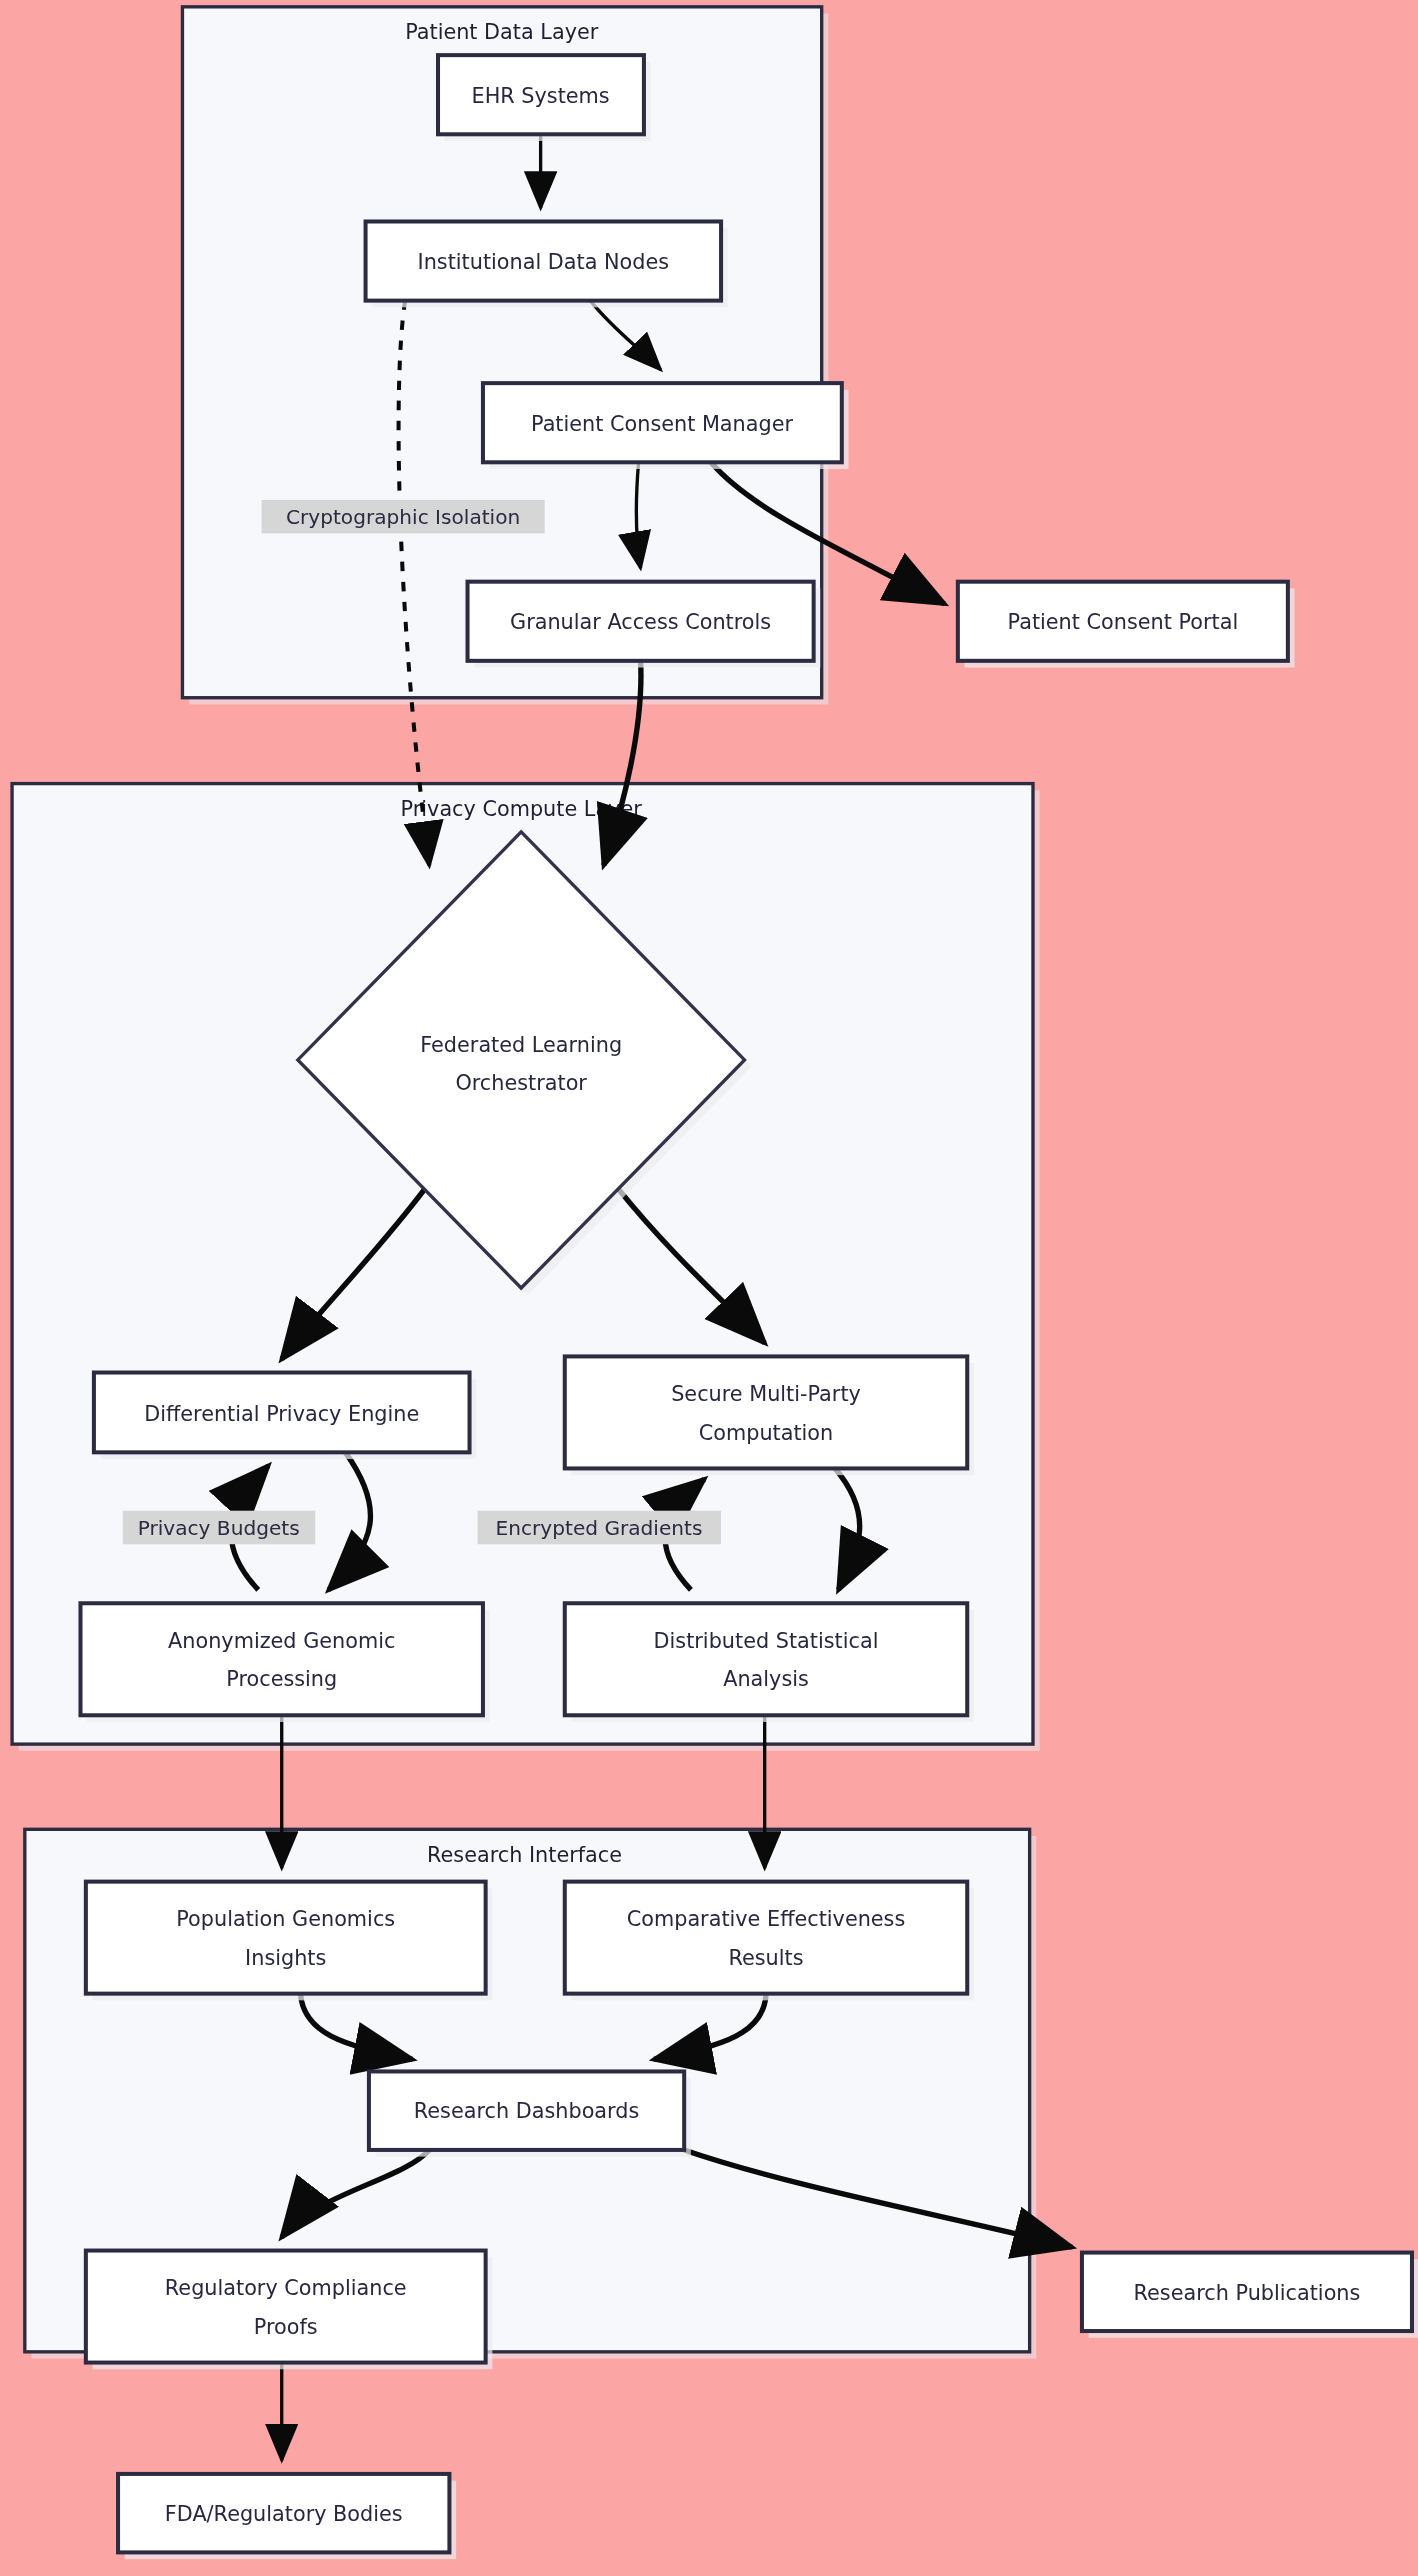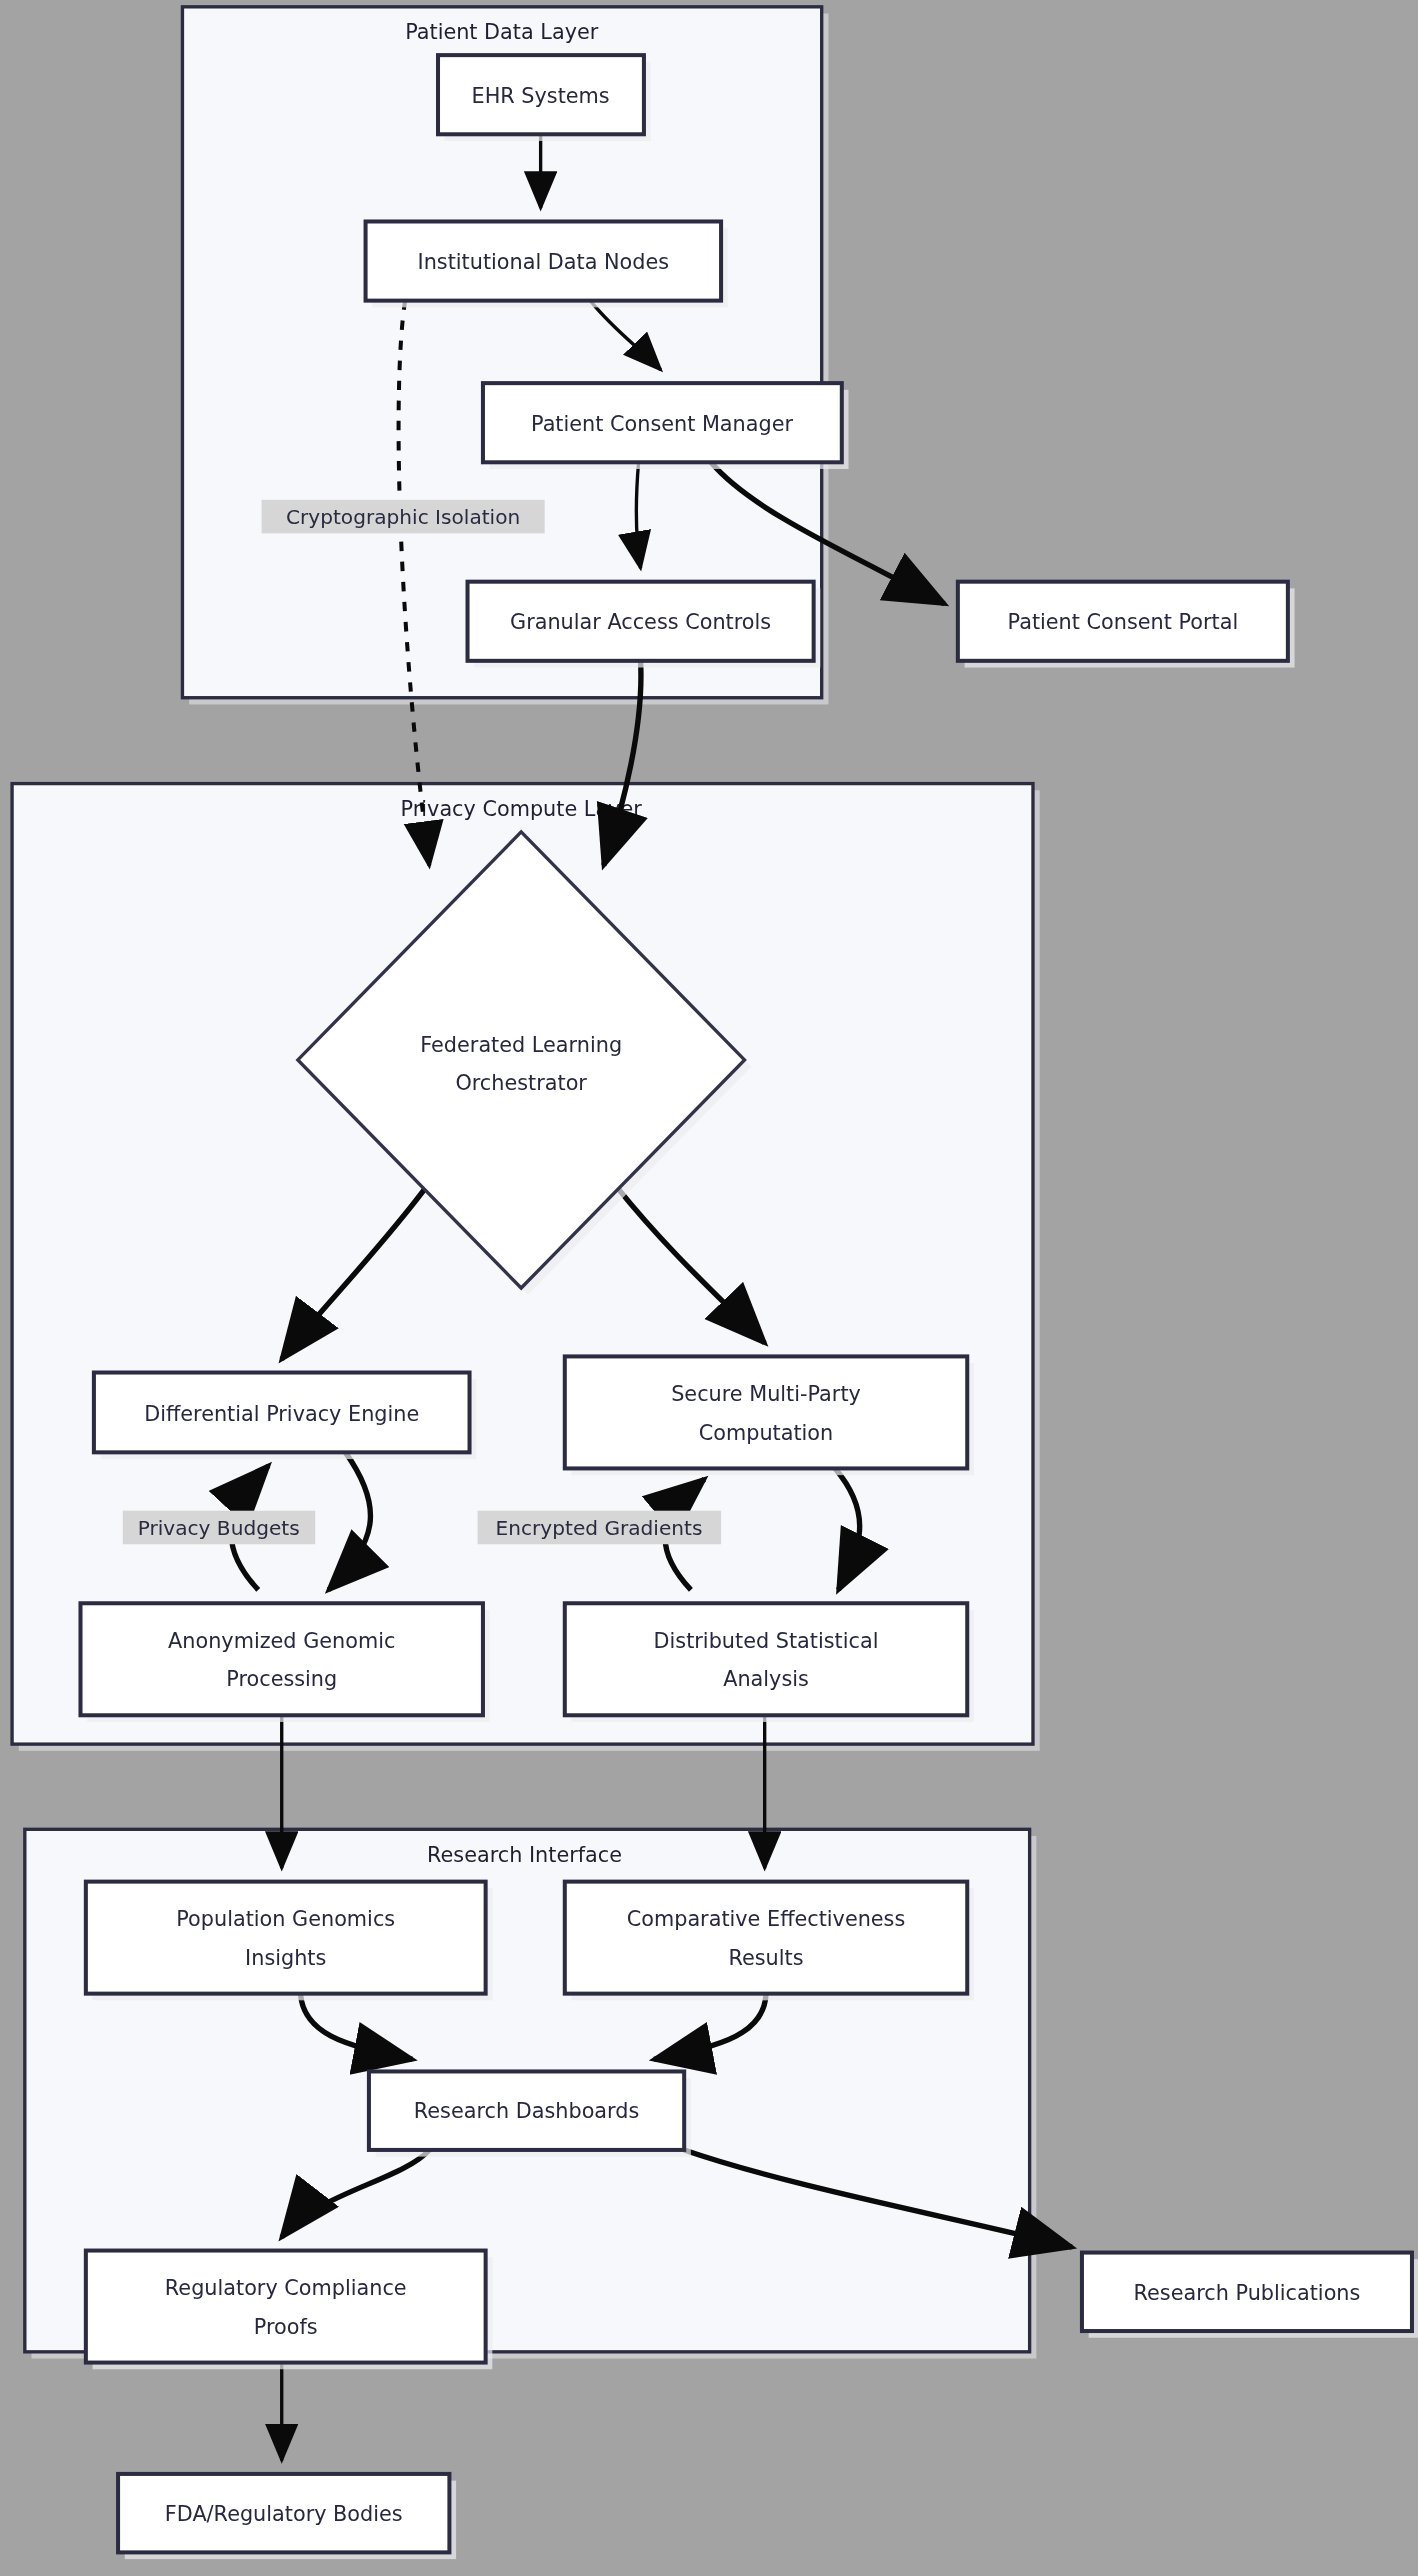--- a/index.html
+++ b/index.html
@@ -1,17 +1,17 @@
 <!DOCTYPE html>
 <html style="font-size:10.7px"><head>
 <meta charset="utf-8">
 <style>
   html,body{margin:0;padding:0;background:#ffffff;}
   body{font-family:"DejaVu Sans", sans-serif;}
-  #stage{position:relative;width:1418px;height:2576px;background:#a3a3a3;overflow:hidden;}
+  #stage{position:relative;width:1418px;height:2576px;background:#fca5a5;overflow:hidden;}
   svg#fc{position:absolute;left:0;top:0;width:1418px;height:2576px;}
   .sg-rect{fill:#f7f8fb;stroke:#2b2b42;stroke-width:5;}
   .sg-shadow{fill:#e9e9ee;opacity:.55;}
   .nd-rect{fill:#ffffff;stroke:#2b2b42;stroke-width:6;}
   .nd-shadow{fill:#ececf0;opacity:.7;}
   .nd-diamond{fill:#ffffff;stroke:#32324b;stroke-width:5;}
   .edge{fill:none;stroke:#0a0a0a;stroke-width:5;}
   .edge-dot{fill:none;stroke:#0a0a0a;stroke-width:6;stroke-dasharray:14 16;}
   .edge-thick{fill:none;stroke:#0a0a0a;stroke-width:8;}
   .sg-title{fill:#1f1f33;font-size:31px;font-family:"DejaVu Sans",sans-serif;text-anchor:middle;}

